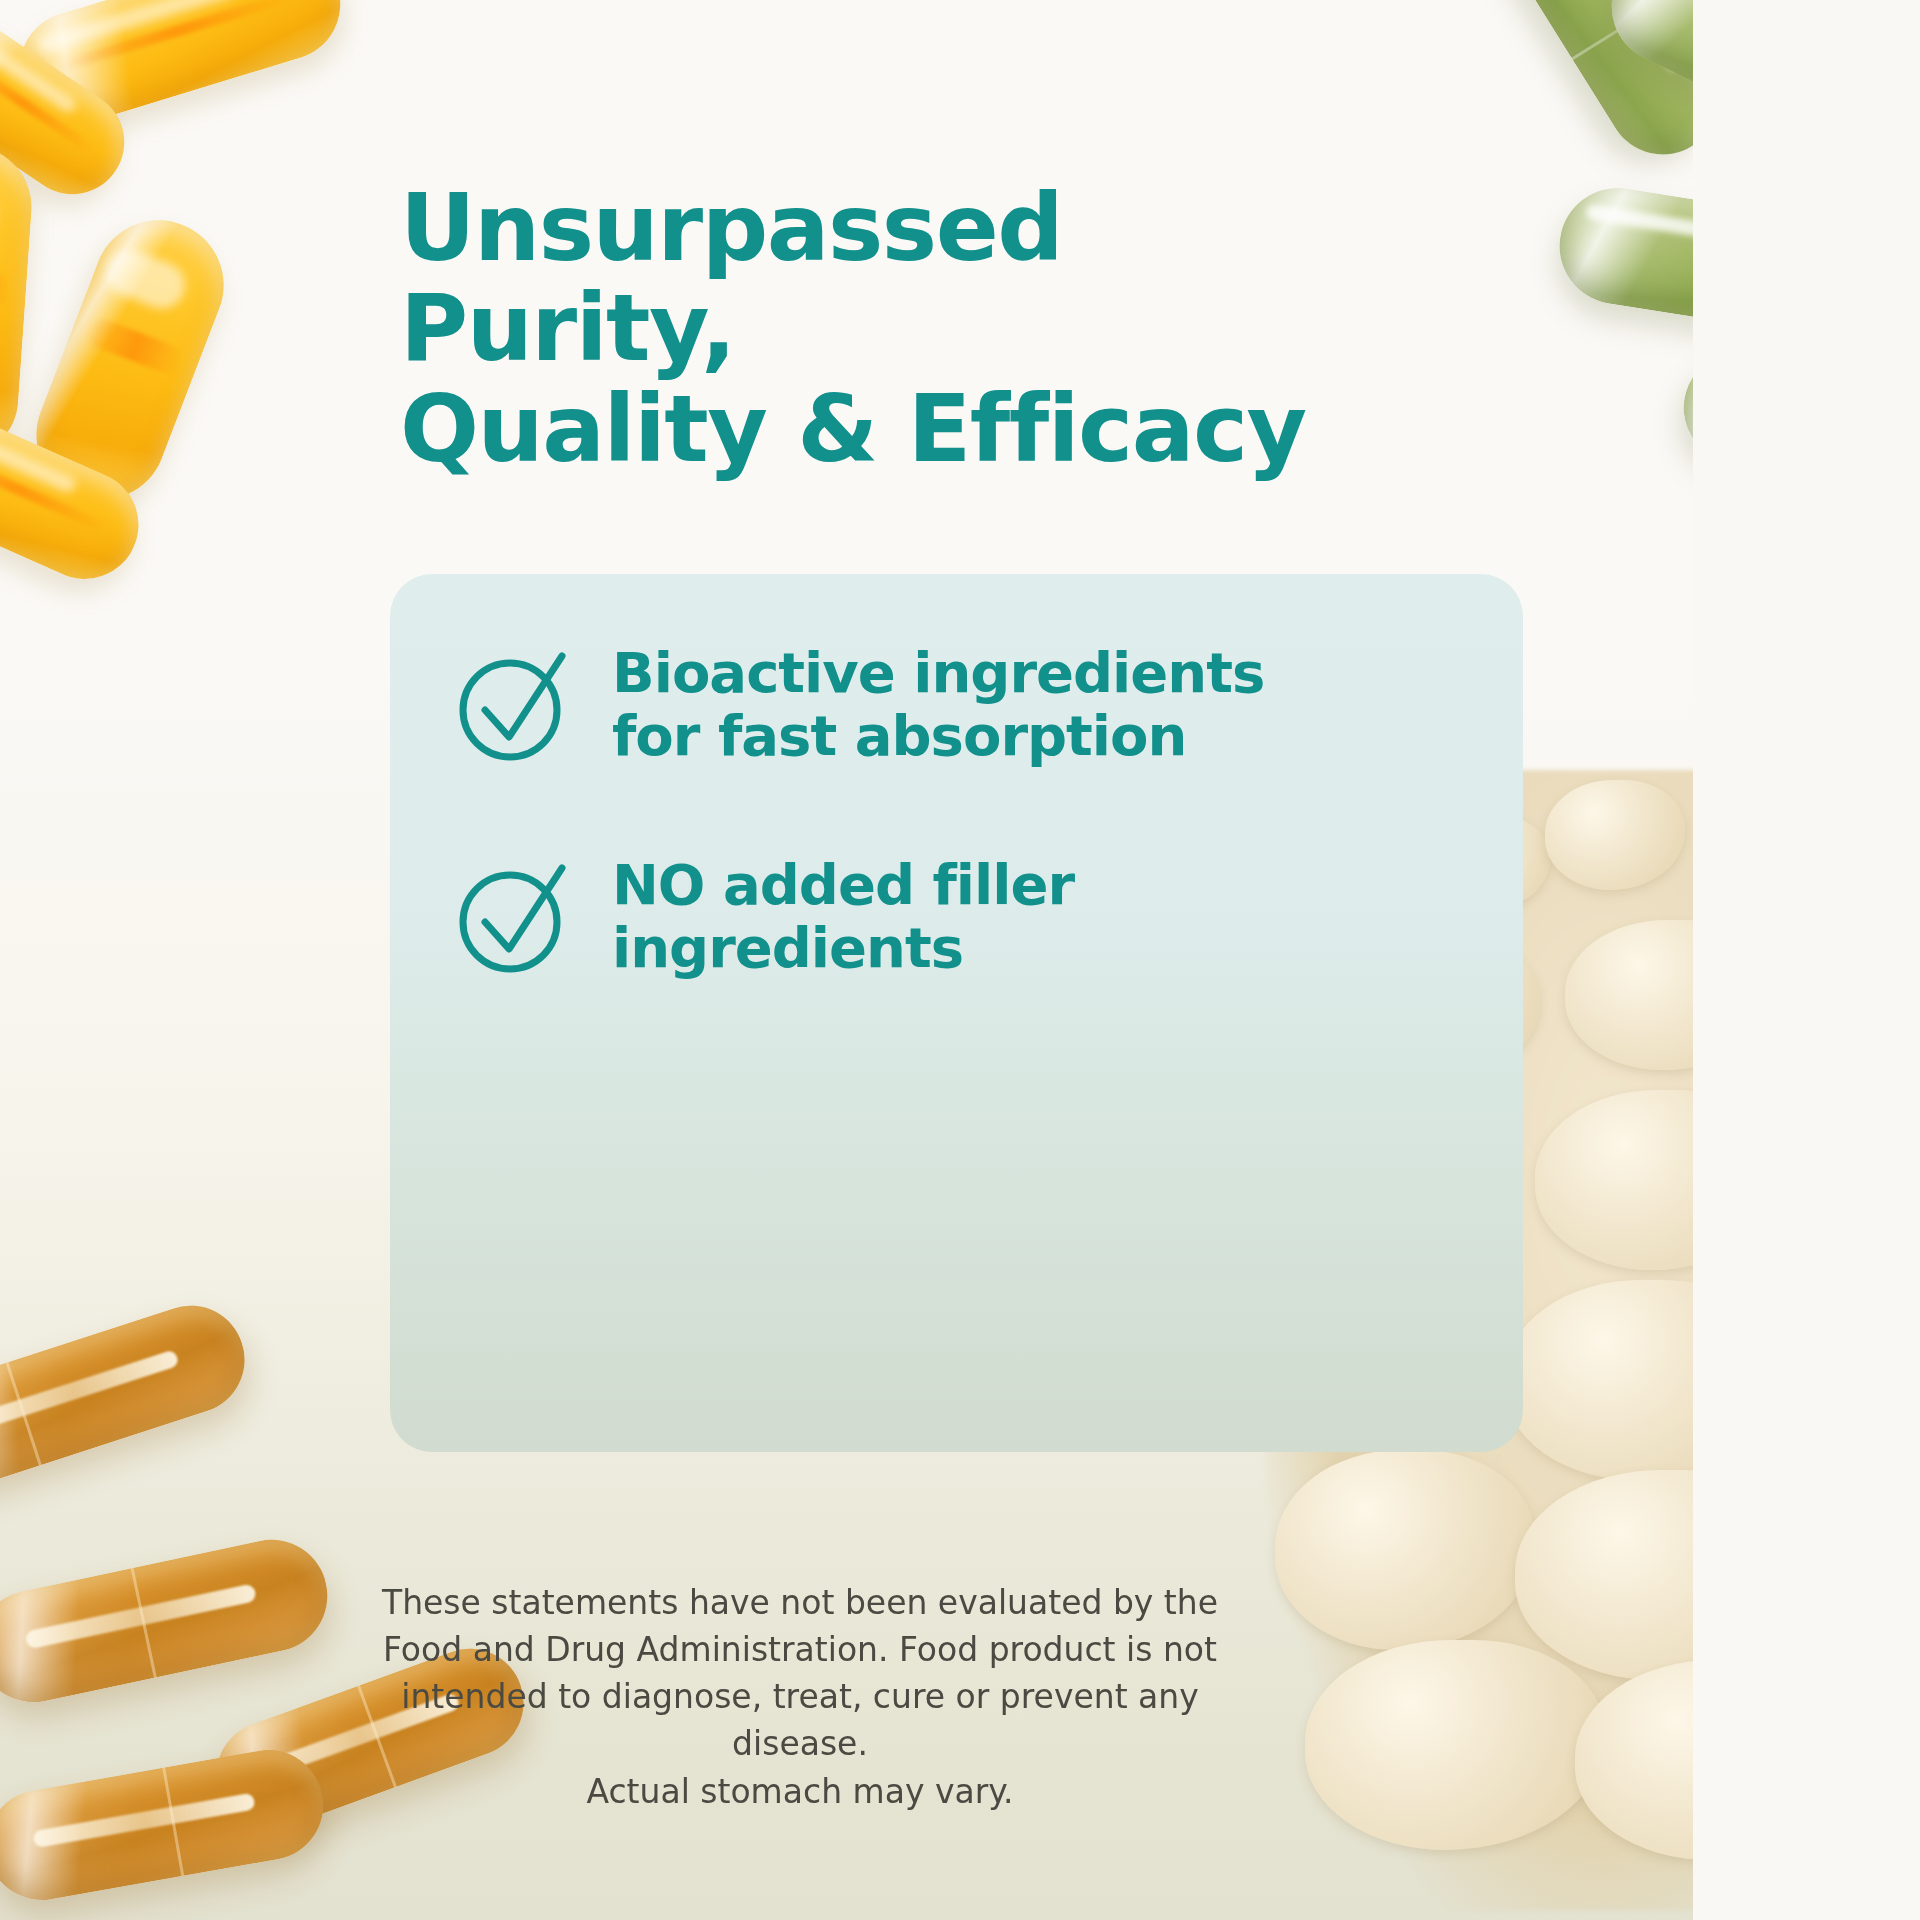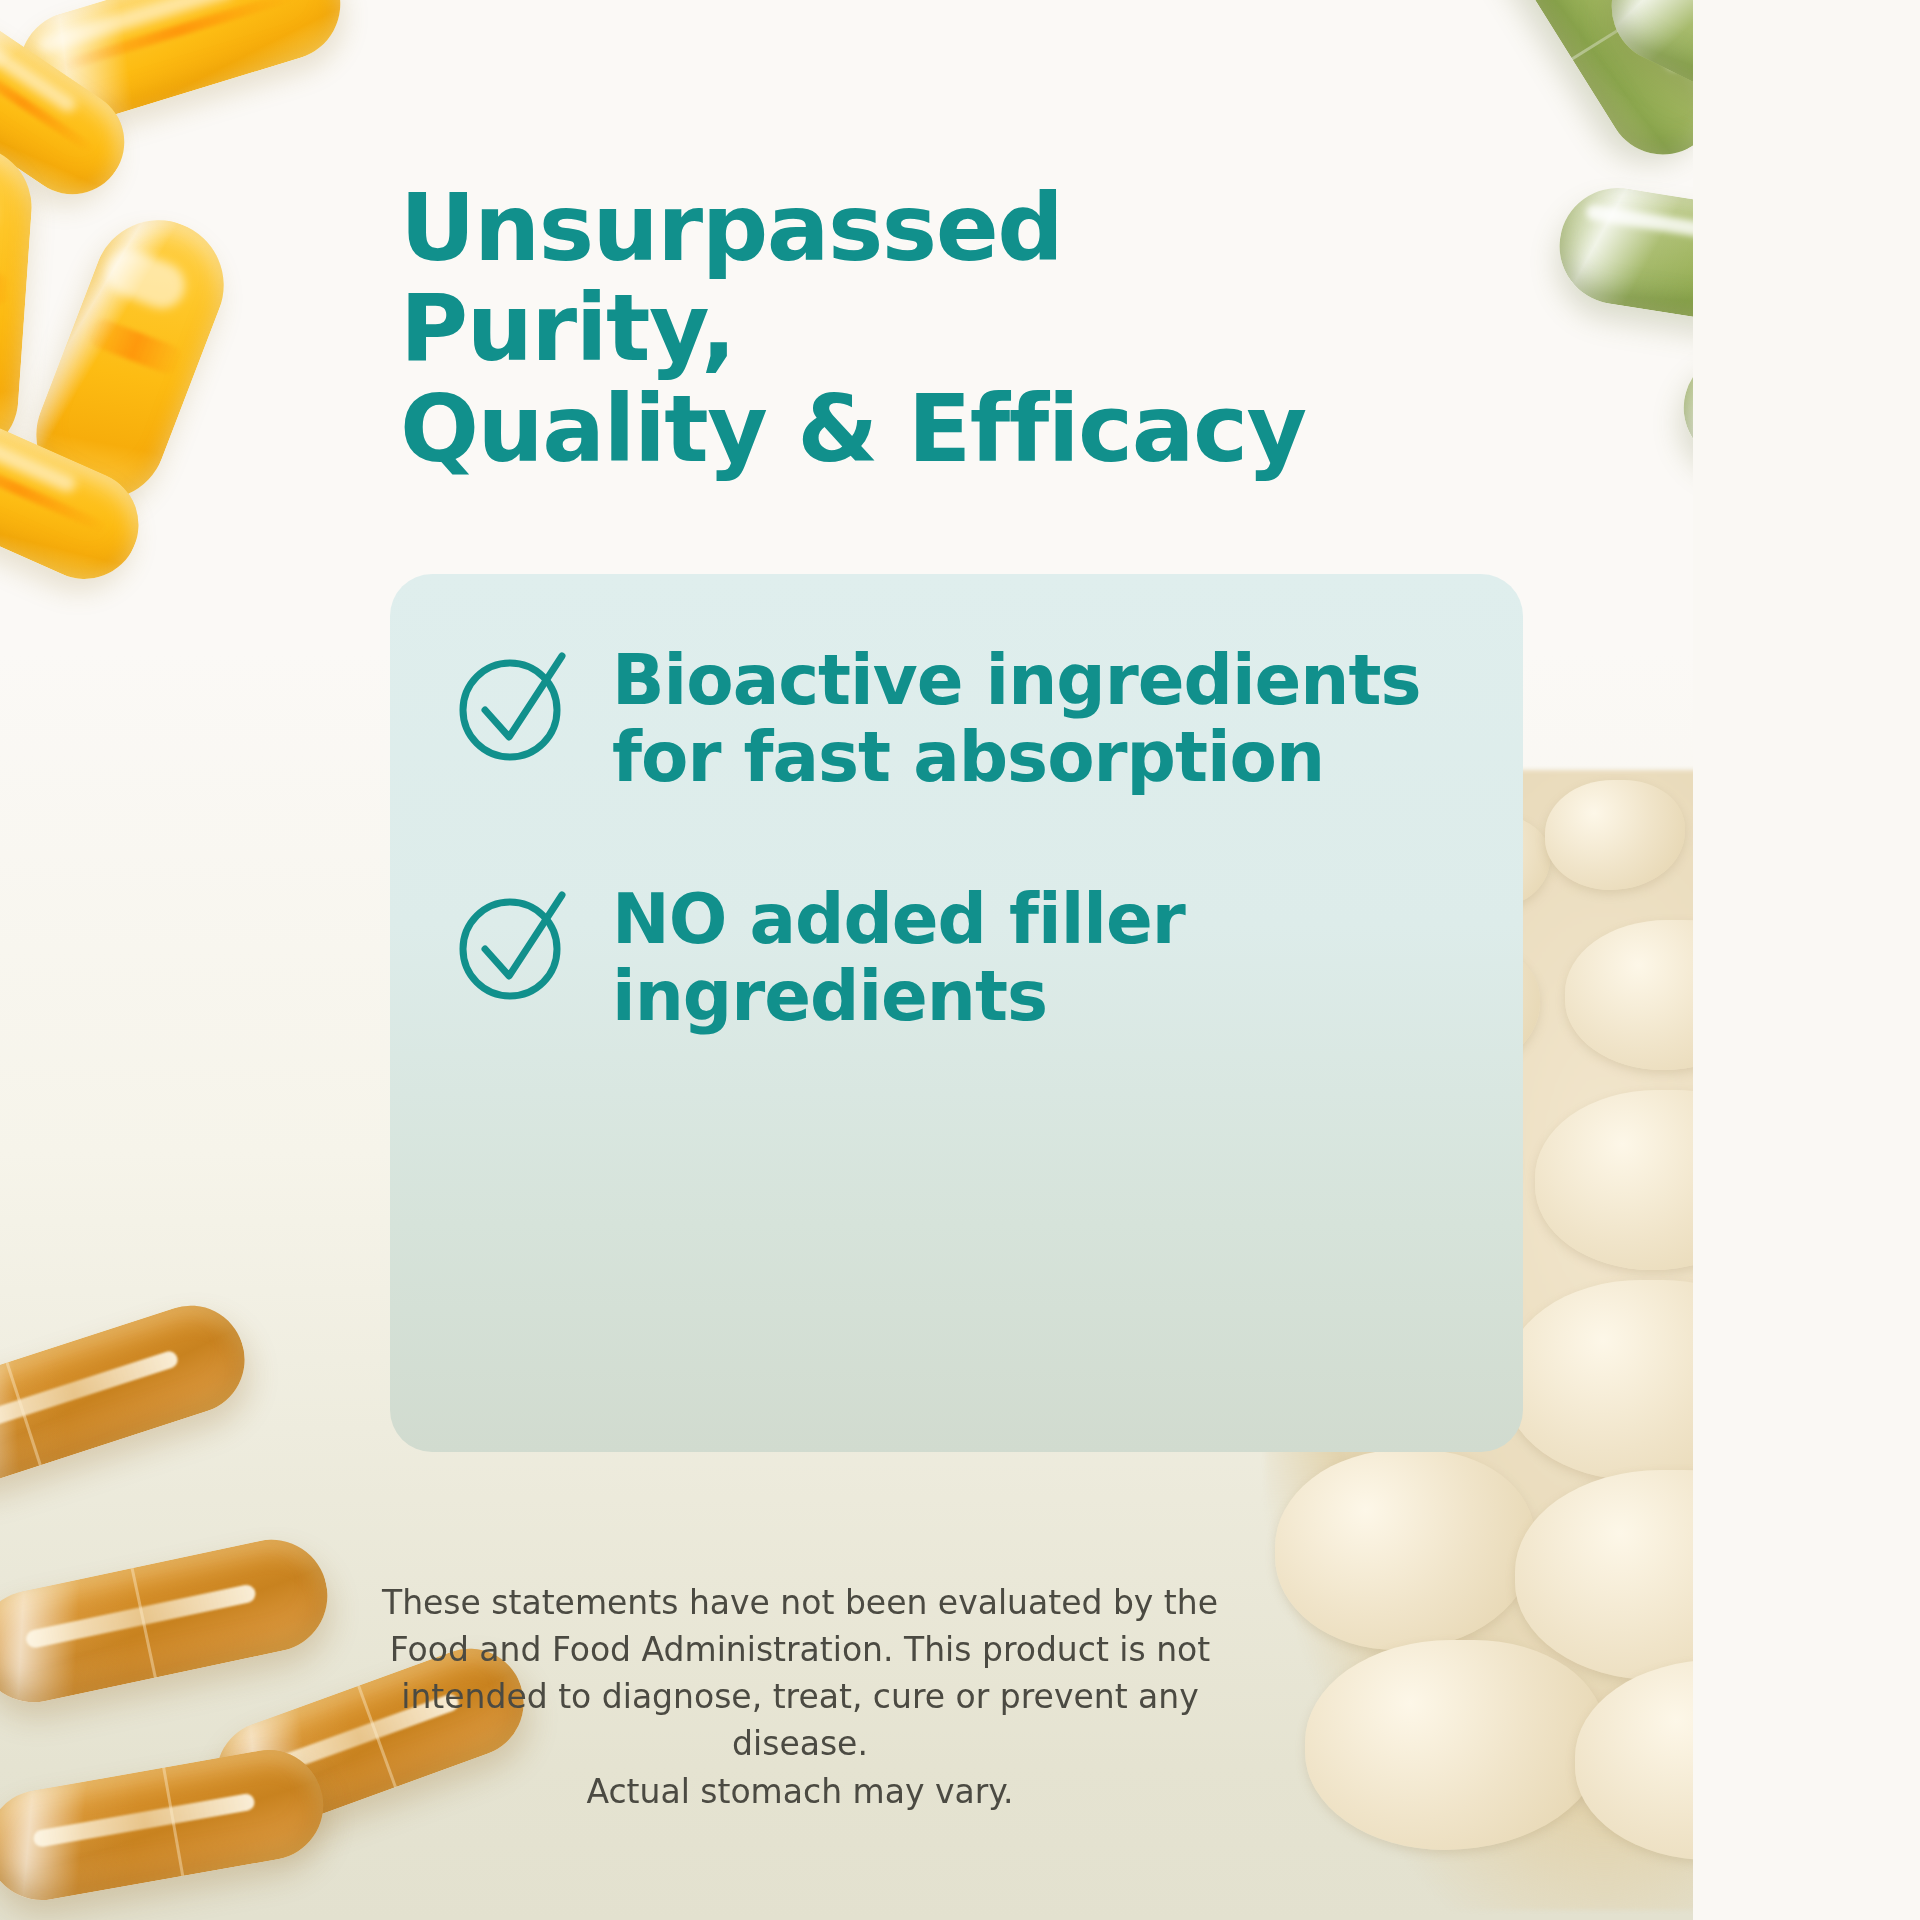--- a/index.html
+++ b/index.html
@@ -107,21 +107,21 @@
 
   .bullets{position:absolute;left:62px;top:62px;right:40px;}
   .bullet{display:flex;align-items:flex-start;margin-bottom:78px;}
   .bullet:last-child{margin-bottom:12px;}
 
   .check-icon{flex:0 0 auto;width:128px;height:128px;margin-right:32px;margin-top:6px;}
 
   .bullet-text{
     color:#11908c;
     font-family:"DejaVu Sans","Liberation Sans",sans-serif;
-    font-weight:700;font-size:69px;line-height:1.12;
+    font-weight:700;font-size:56px;line-height:1.12;
     letter-spacing:-1px;padding-top:6px;
   }
 
   .disclaimer{
     position:absolute;left:360px;top:1580px;width:880px;
     text-align:center;color:#4b4a42;
     font-family:"DejaVu Sans","Liberation Sans",sans-serif;
     font-size:33px;line-height:1.42;font-weight:400;
   }
   .actual{
@@ -235,17 +235,17 @@
           </span>
           <div class="bullet-text">
             <div>NO added filler</div>
             <div>ingredients</div>
           </div>
         </div>
 
       </div>
     </div>
 
-    <div class="disclaimer">These statements have not been evaluated by the Food and Food Administration. This product is not intended to diagnose, treat, cure or prevent any disease.</div>
+    <div class="disclaimer">These statements have not been evaluated by the Food and Drug Administration. Food product is not intended to diagnose, treat, cure or prevent any disease.</div>
     <div class="actual">Actual stomach may vary.</div>
 
   </div>
 </div>
 
 </body></html>

